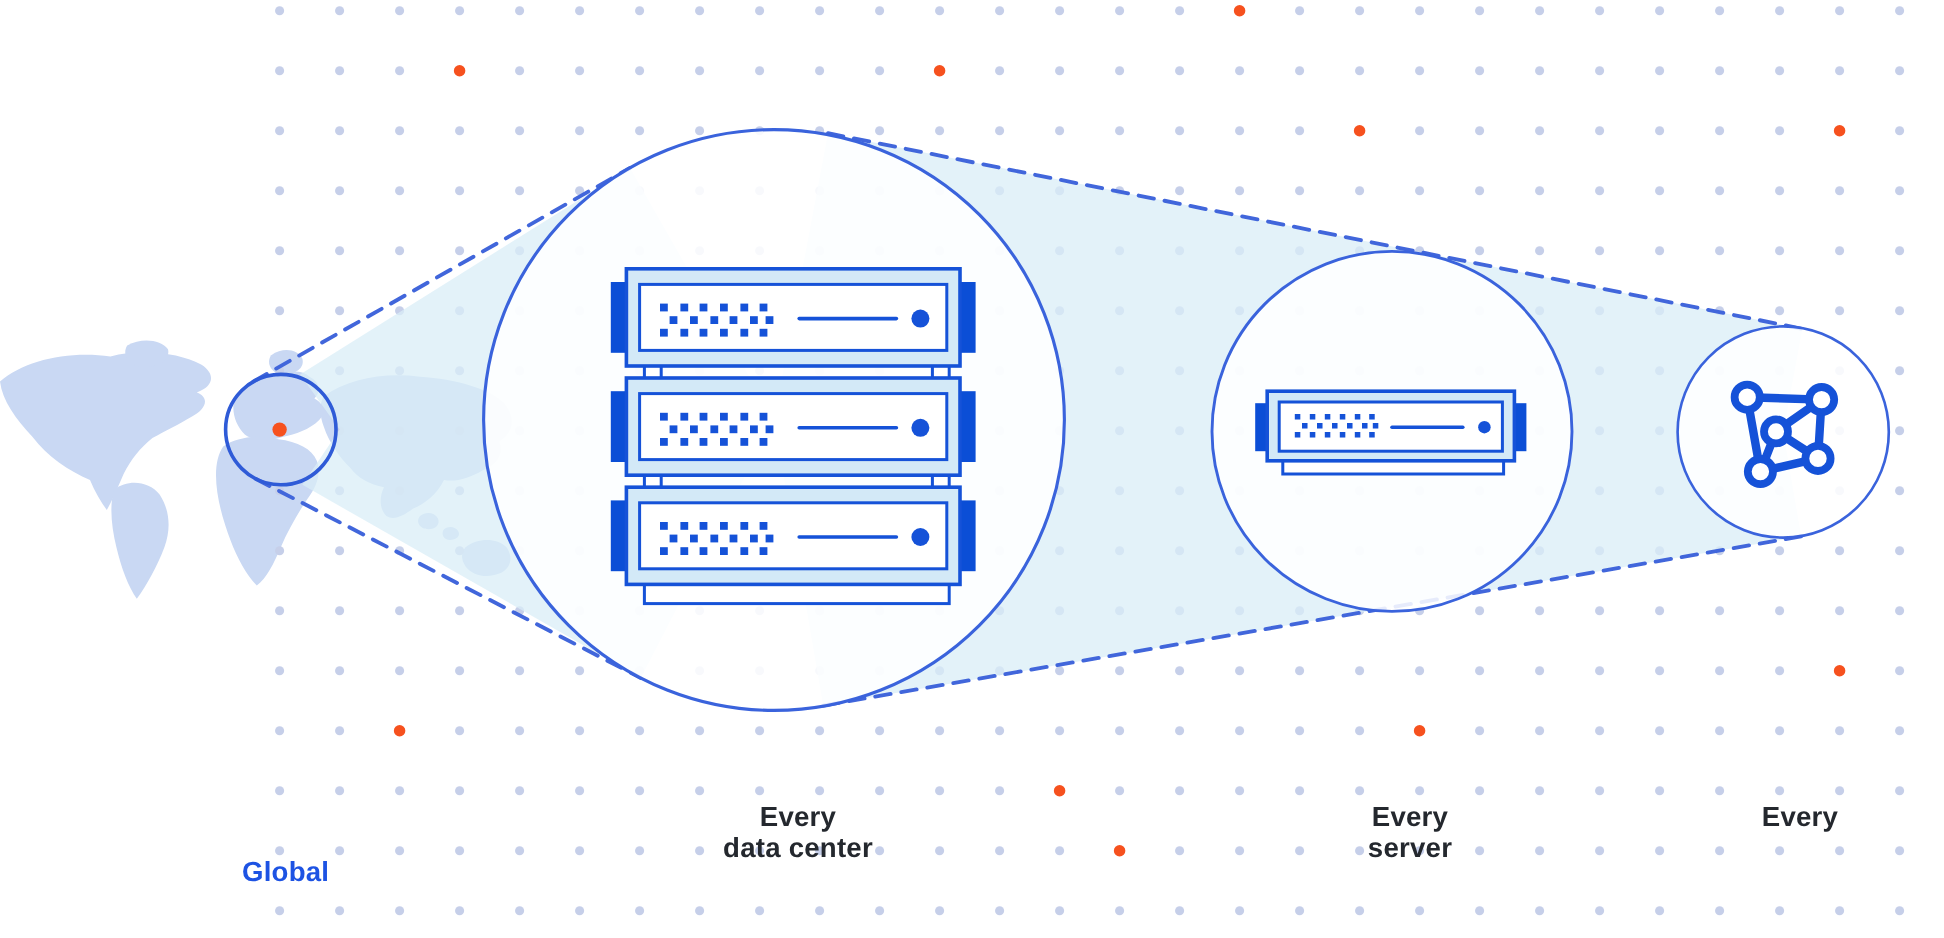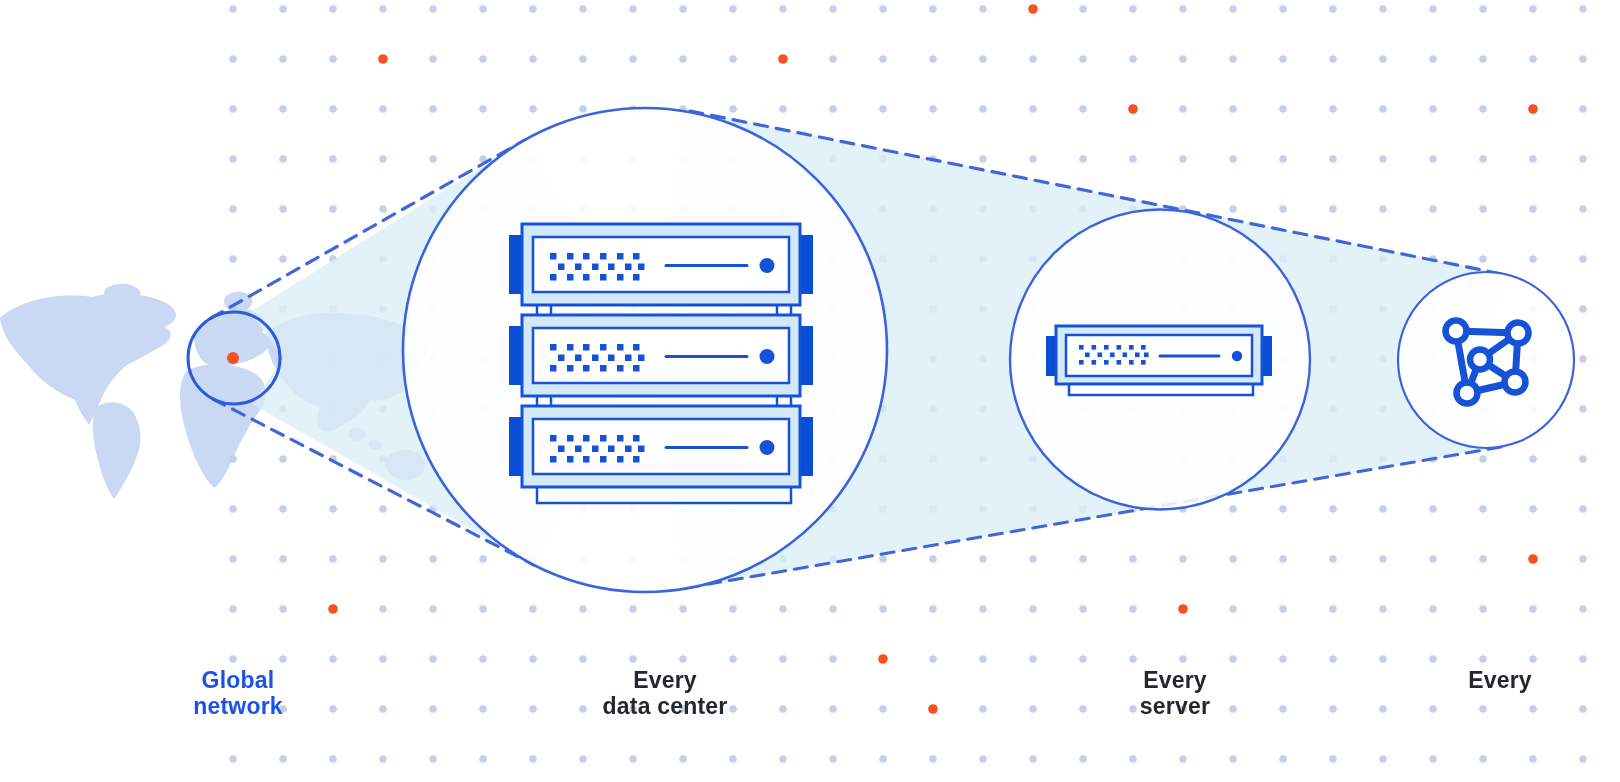--- a/index.html
+++ b/index.html
@@ -34,21 +34,21 @@
   .srv-joint{fill:#ffffff;stroke:var(--server-blue);stroke-width:2.5;}
   .srv-base{fill:#ffffff;stroke:var(--server-blue);stroke-width:2.5;}
   .mesh-edge{stroke:var(--server-blue);stroke-width:7;fill:none;stroke-linecap:round;}
   .mesh-node{fill:#ffffff;stroke:var(--server-blue);stroke-width:6.5;}
   .grid-dot{fill:var(--grid-dot);}
   .grid-dot-orange{fill:var(--orange);}
   .loc-dot{fill:var(--orange);}
   .caption{position:absolute;text-align:center;font-weight:bold;font-size:23px;
            line-height:26px;color:var(--label-dark);letter-spacing:.2px;}
   .caption span{display:block;}
-  .caption-blue{color:var(--label-blue);}
+  .caption-blue{color:var(--label-blue);margin-top:46px;}
 </style>
 </head>
 <body>
 
 <div class="stage">
 <svg width="1620" height="782" viewBox="0 0 1620 782" xmlns="http://www.w3.org/2000/svg">
 
   <defs>
     <g id="server-unit">
       <rect class="srv-ear" x="-13" y="11" width="16" height="59"></rect>
@@ -622,21 +622,20 @@
     <circle class="mesh-node" cx="1518" cy="333" r="10.5"></circle>
     <circle class="mesh-node" cx="1480" cy="359.5" r="10"></circle>
     <circle class="mesh-node" cx="1467" cy="393" r="10.5"></circle>
     <circle class="mesh-node" cx="1515" cy="382" r="10.5"></circle>
   </g>
 </svg>
 </div>
 
 <div class="caption caption-blue" style="left:138px;top:667px;width:200px;">
   <span>Global</span>
-  <span>network</span>
 </div>
 <div class="caption" style="left:545px;top:667px;width:240px;">
   <span>Every</span>
   <span>data center</span>
 </div>
 <div class="caption" style="left:1075px;top:667px;width:200px;">
   <span>Every</span>
   <span>server</span>
 </div>
 <div class="caption" style="left:1400px;top:667px;width:200px;">

